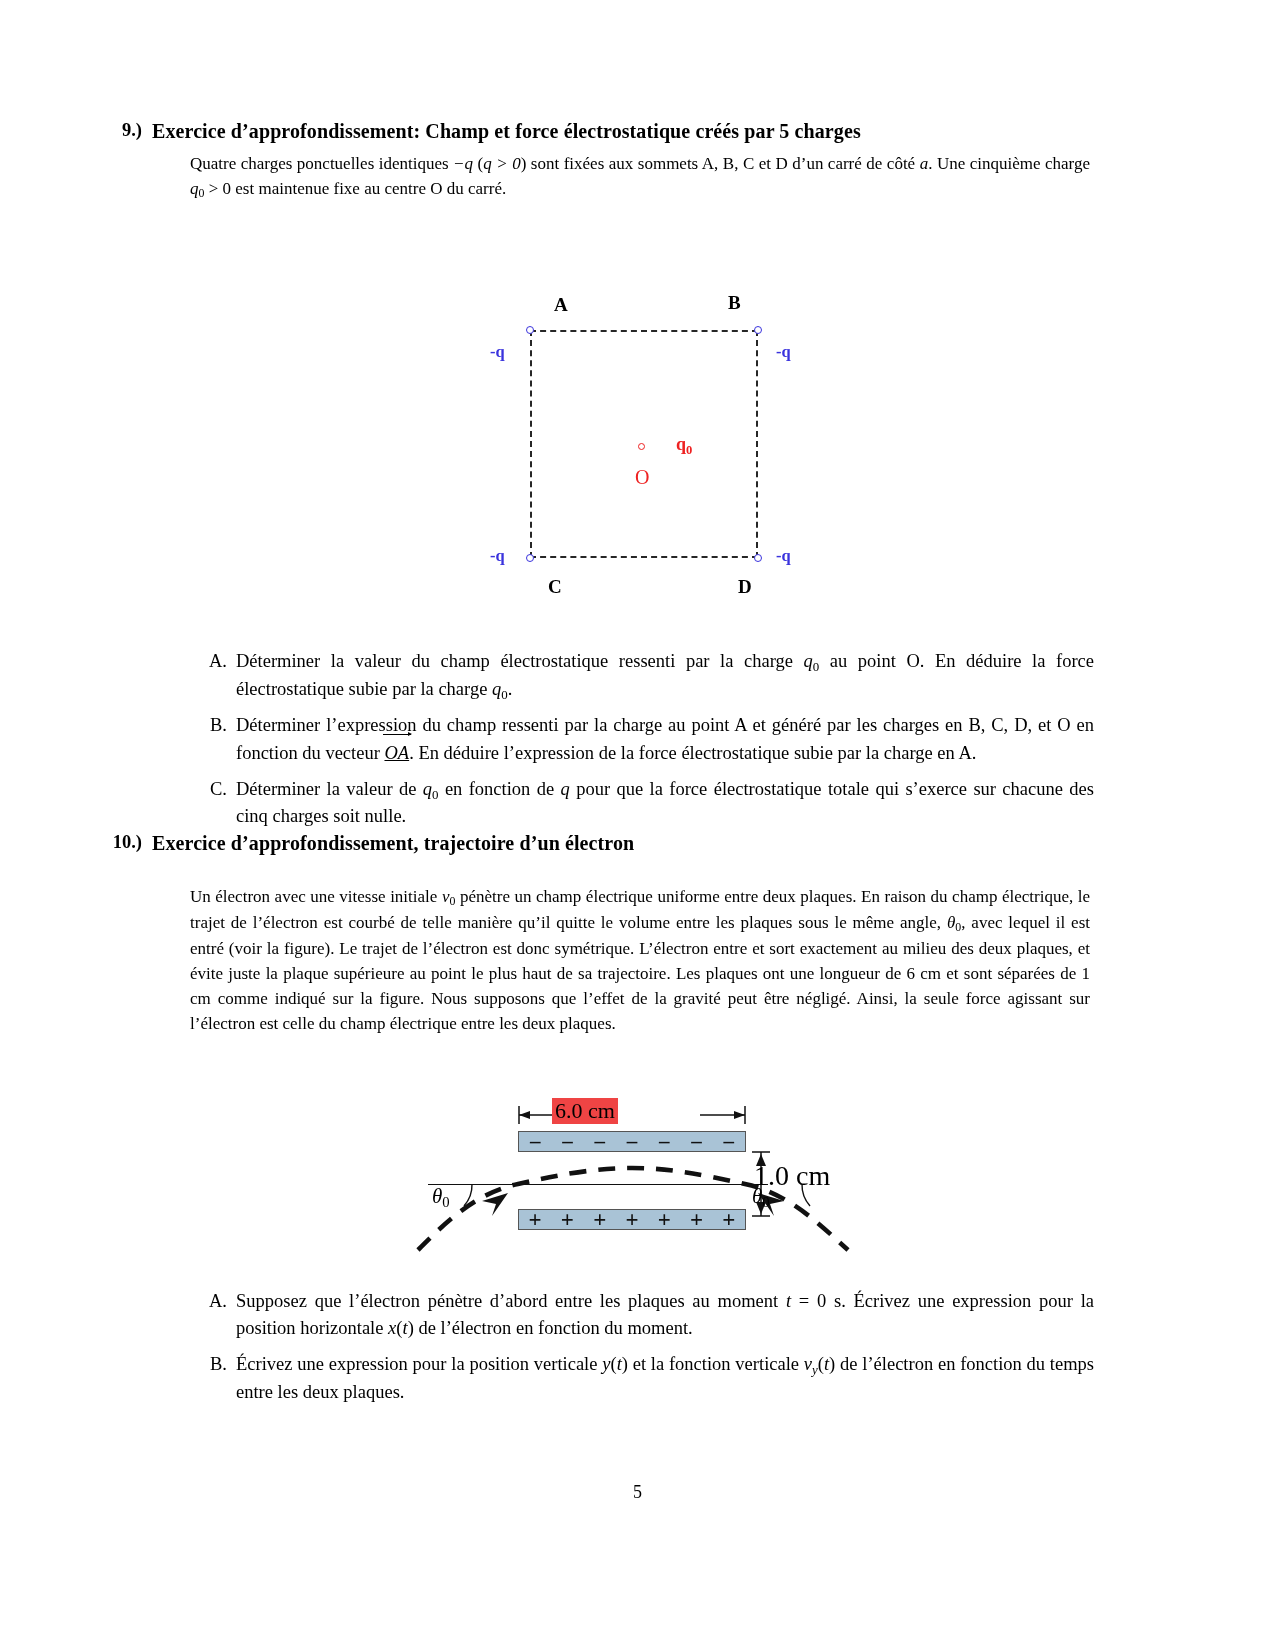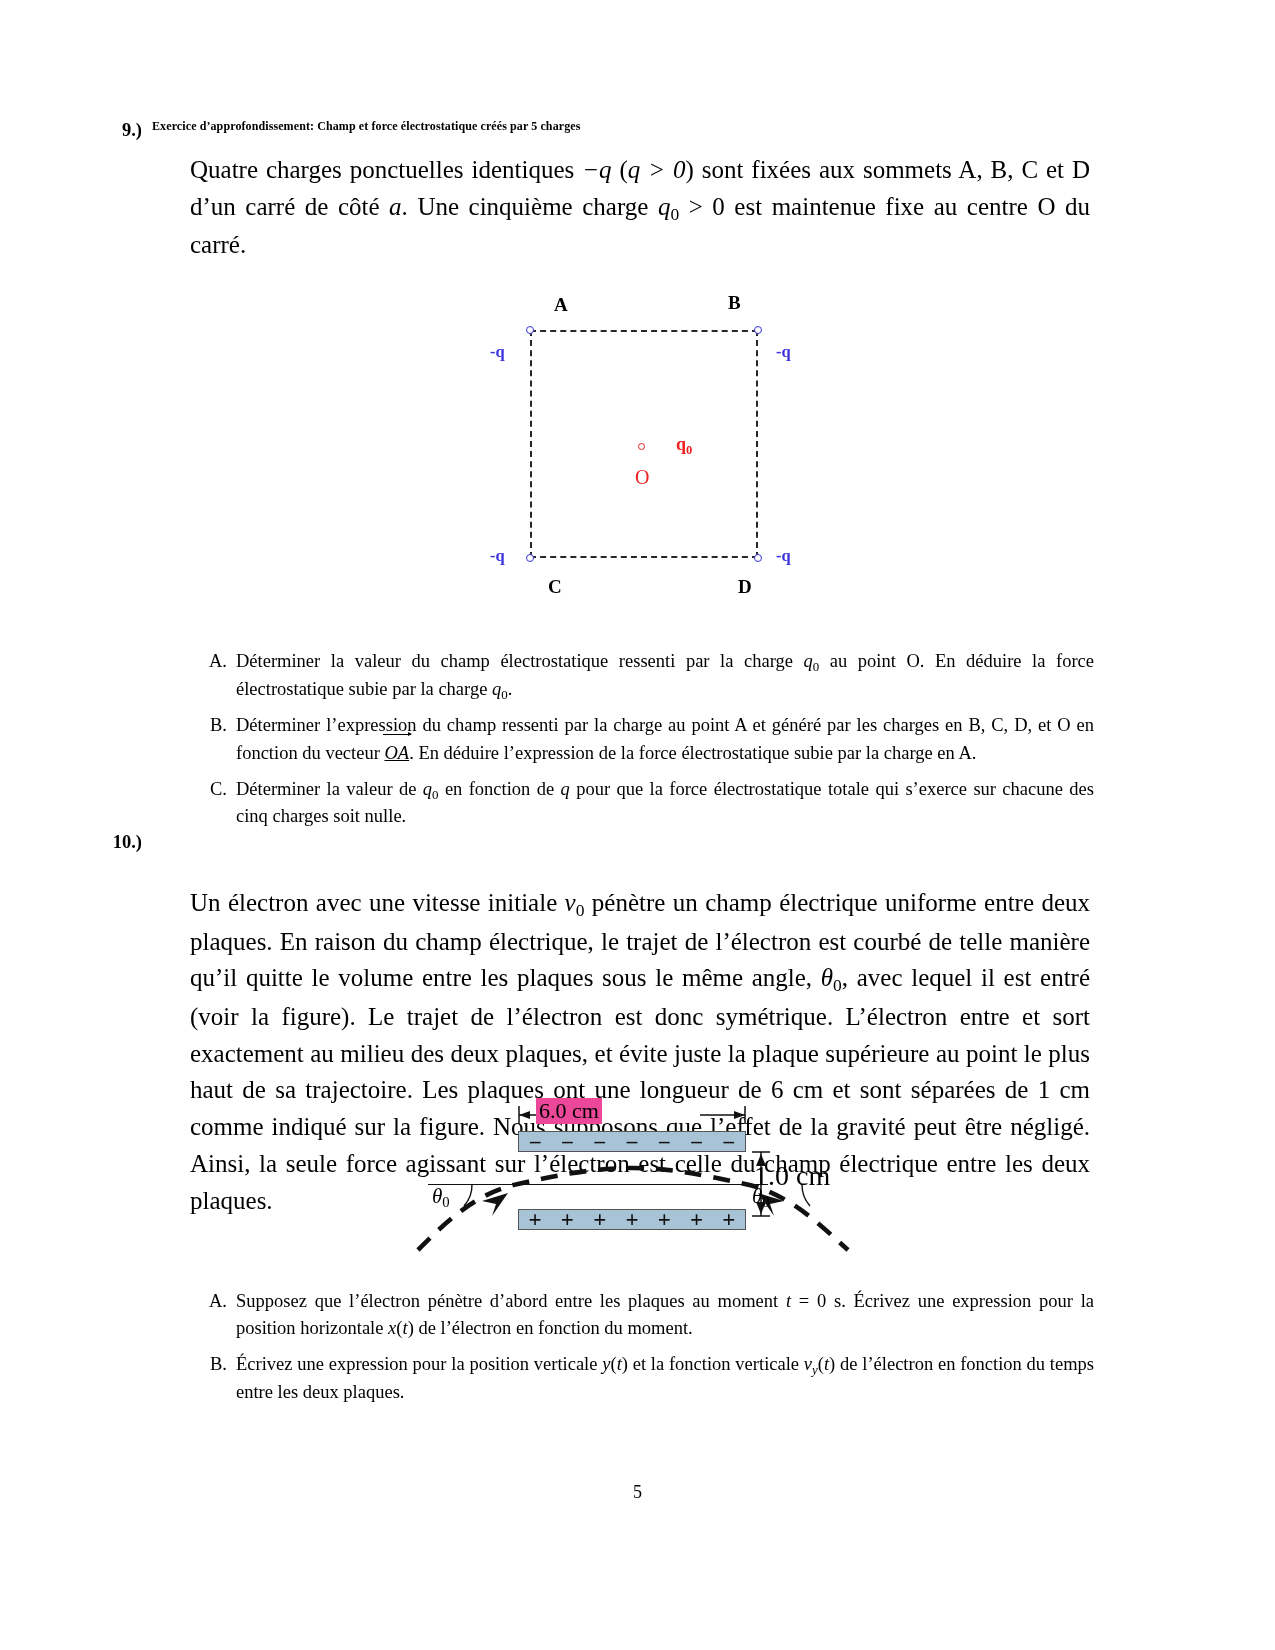--- a/index.html
+++ b/index.html
@@ -24,26 +24,26 @@
     flex:0 0 auto;
     width:62px;
     text-align:right;
     padding-right:10px;
     font-size:18.5px;
     font-weight:bold;
     line-height:1.38;
   }
   .heading-txt {
     font-weight:bold;
-    font-size:12px;
+    font-size:20px;
     line-height:1.38;
     letter-spacing:0.1px;
   }
   .para {
-    font-size:25px;
+    font-size:17px;
     line-height:1.47;
     text-align:justify;
     text-justify:inter-word;
     hyphens:none;
   }
   .sub-list { }
   .sub-item {
     display:flex;
     align-items:flex-start;
     margin-bottom:9px;
@@ -151,22 +151,22 @@
   #fig2 .plate span{ display:block; }
   #fig2 .plate.top { left:118px; top:33px;  width:228px; height:21px; }
   #fig2 .plate.bot { left:118px; top:111px; width:228px; height:21px; }
   #fig2 .plate.bot span { font-size:23px; }
   #fig2 .axis {
     position:absolute;
     left:28px; top:86px; width:340px; height:0;
     border-top:1.5px solid #111;
   }
   #fig2 .dimtxt {
-    position:absolute; left:136px; top:0px;
-    font-size:22px; background:#ec4899; padding:0 3px;
+    position:absolute; left:152px; top:0px;
+    font-size:22px; background:#ef4444; padding:0 3px;
   }
   #fig2 .gaptxt {
     position:absolute; left:354px; top:62px;
     font-size:28px;
   }
   #fig2 .theta-l { position:absolute; left:32px; top:86px;  font-size:21px; font-style:italic;}
   #fig2 .theta-r { position:absolute; left:352px; top:86px; font-size:21px; font-style:italic;}
   #fig2 svg { position:absolute; left:0; top:0; }
 </style>
 </head>
@@ -219,20 +219,21 @@
     </div>
 
     <div class="sub-item">
       <div class="sub-label">C.</div>
       <div class="sub-text"><span>Déterminer la valeur de </span><i class="m">q</i><span class="sub">0</span><span> en fonction de </span><i class="m">q</i><span> pour que la force électrostatique totale qui s’exerce sur chacune des cinq charges soit nulle.</span></div>
     </div>
   </div>
 
   <div id="block10" class="item">
     <div class="num">10.)</div>
+    <div class="heading-txt">Exercice d’approfondissement, trajectoire d’un électron</div>
   </div>
 
   <div id="para10" class="para"><span>Un électron avec une vitesse initiale </span><i class="m">v</i><span class="sub">0</span><span> pénètre un champ électrique uniforme entre deux plaques. En raison du champ électrique, le trajet de l’électron est courbé de telle manière qu’il quitte le volume entre les plaques sous le même angle, </span><i class="m">θ</i><span class="sub">0</span><span>, avec lequel il est entré (voir la figure). Le trajet de l’électron est donc symétrique. L’électron entre et sort exactement au milieu des deux plaques, et évite juste la plaque supérieure au point le plus haut de sa trajectoire. Les plaques ont une longueur de 6 cm et sont séparées de 1 cm comme indiqué sur la figure. Nous supposons que l’effet de la gravité peut être négligé. Ainsi, la seule force agissant sur l’électron est celle du champ électrique entre les deux plaques.</span></div>
 
 
   <div id="fig2">
 
     <svg width="480" height="160" viewBox="0 0 480 160">
 
       <g stroke="#111" stroke-width="1.5" fill="none">

